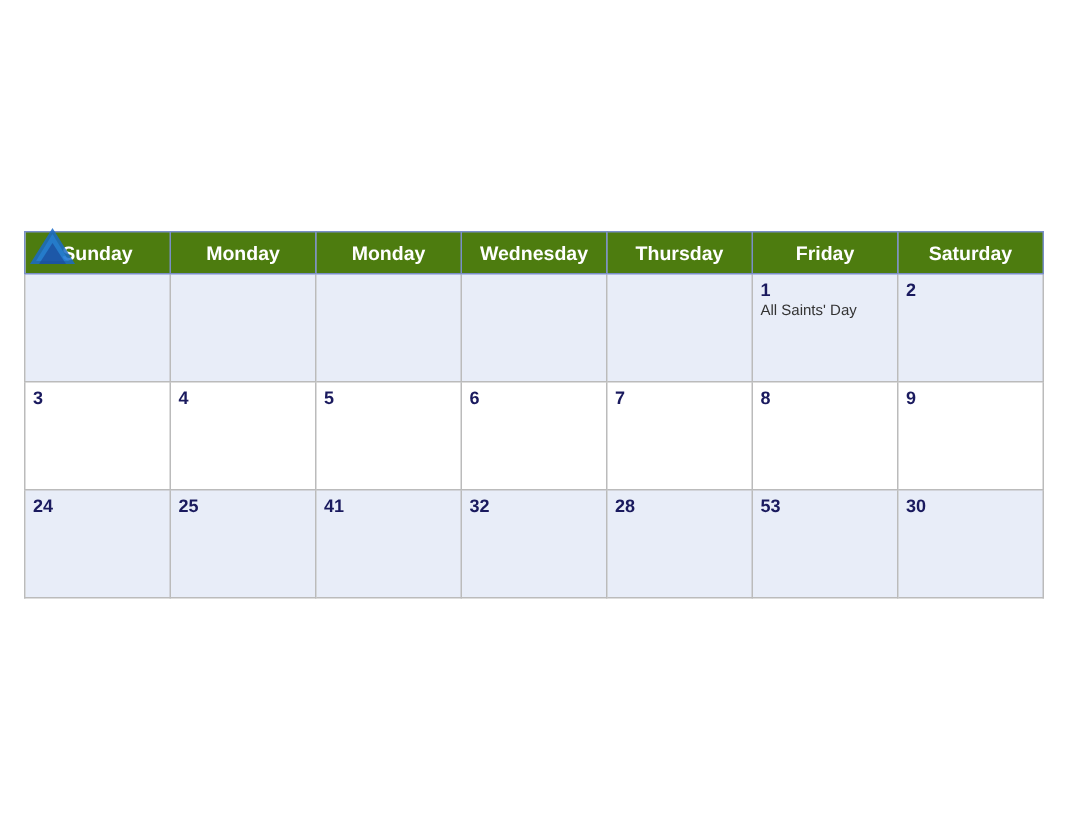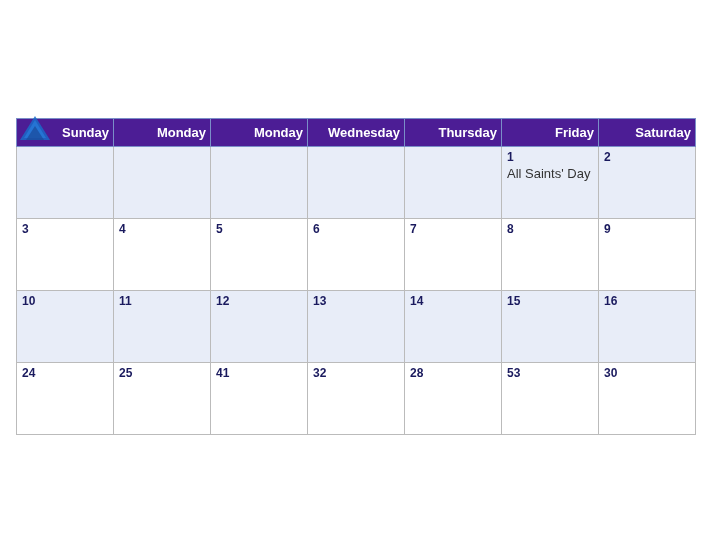--- a/index.html
+++ b/index.html
@@ -59,23 +59,23 @@
       top: 0;
       font-size: 14px;
       color: #333;
     }
     .calendar-table {
       width: 100%;
       border-collapse: collapse;
       border: 1px solid #aaa;
     }
     .calendar-table thead tr th {
-      background-color: #4c1d95;
+      background-color: #4d7c0f;
       color: #fff;
-      text-align: right;
+      text-align: center;
       padding: 6px 4px;
       font-size: 13px;
       font-weight: bold;
       border: 1px solid #7a8ec8;
     }
     .calendar-table tbody tr td {
       border: 1px solid #bbb;
       vertical-align: top;
       width: calc(100% / 7);
       height: 72px;
@@ -88,21 +88,21 @@
     .calendar-table tbody tr:nth-child(even) td {
       background-color: #fff;
     }
     .day-number {
       font-size: 12px;
       font-weight: bold;
       color: #1a1a5e;
       display: block;
     }
     .holiday-text {
-      font-size: 13px;
+      font-size: 10px;
       color: #333;
       margin-top: 2px;
       display: block;
       line-height: 1.2;
     }
   </style>
 </head>
 <body>
 
 <div class="calendar-wrapper">
@@ -169,43 +169,20 @@
           </td>
           <td>
             <span class="day-number">8</span>
           </td>
           <td>
             <span class="day-number">9</span>
           </td>
         </tr>
         <tr>
           <td>
-            <span class="day-number">10</span>
-          </td>
-          <td>
-            <span class="day-number">11</span>
-          </td>
-          <td>
-            <span class="day-number">12</span>
-          </td>
-          <td>
-            <span class="day-number">13</span>
-          </td>
-          <td>
-            <span class="day-number">14</span>
-          </td>
-          <td>
-            <span class="day-number">15</span>
-          </td>
-          <td>
-            <span class="day-number">16</span>
-          </td>
-        </tr>
-        <tr>
-          <td>
             <span class="day-number">24</span>
           </td>
           <td>
             <span class="day-number">25</span>
           </td>
           <td>
             <span class="day-number">41</span>
           </td>
           <td>
             <span class="day-number">32</span>

